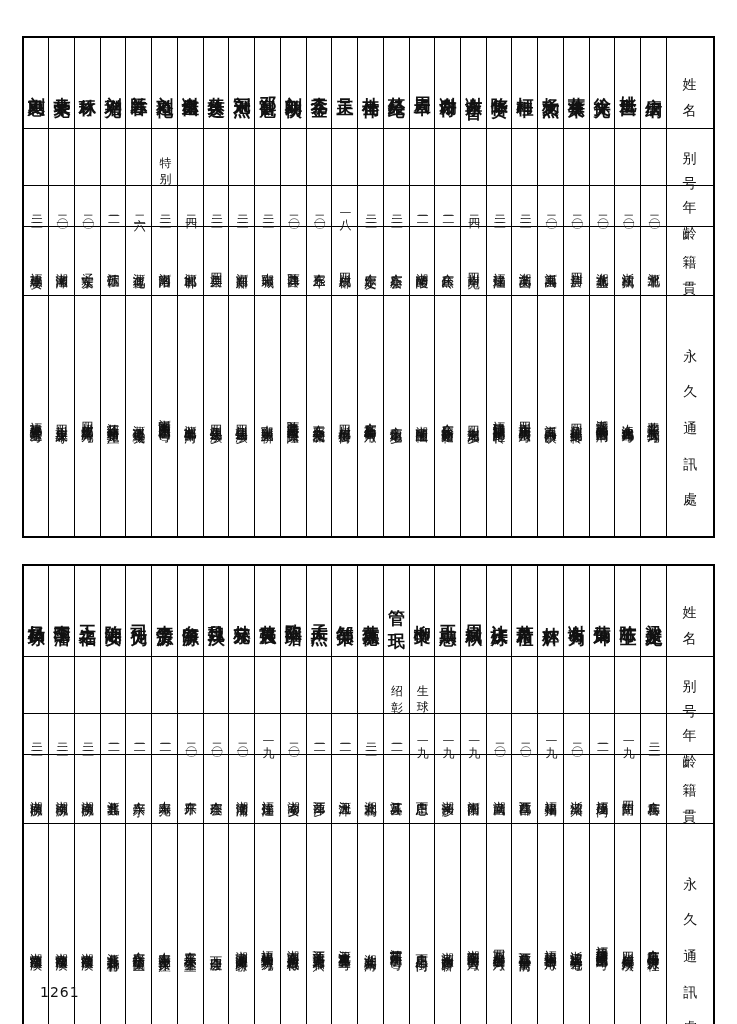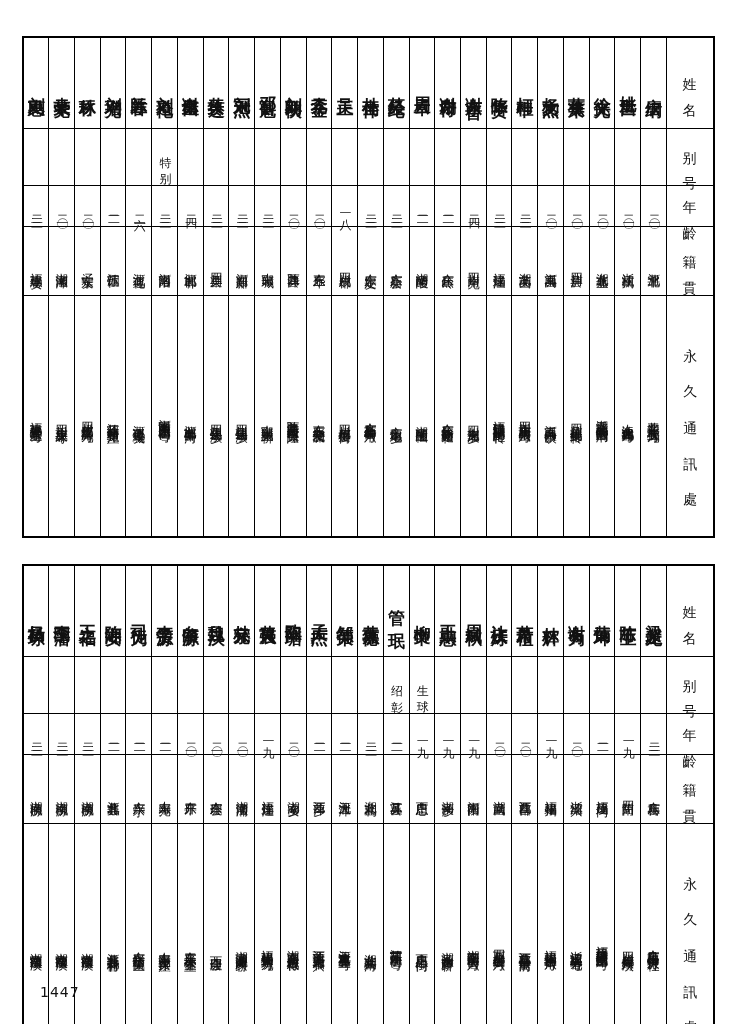--- a/index.html
+++ b/index.html
@@ -425,14 +425,14 @@
             <td><span class="v">浙江绍兴观音弄七号</span></td>
             <td><span class="v">福建厦门鼓浪屿泉州路一二二号</span></td>
             <td><span class="v">四川成都外东河坎</span></td>
             <td><span class="v">广东梅县松口中央旅行社</span></td>
             <td class="hdr hdr-addr"><span class="v">永 久 通 訊 處</span></td>
           </tr>
         </tbody>
     </table>
   </div>
 
-  <div class="pagenum">1447</div>
+  <div class="pagenum">1261</div>
 </div>
 
 </body></html>

